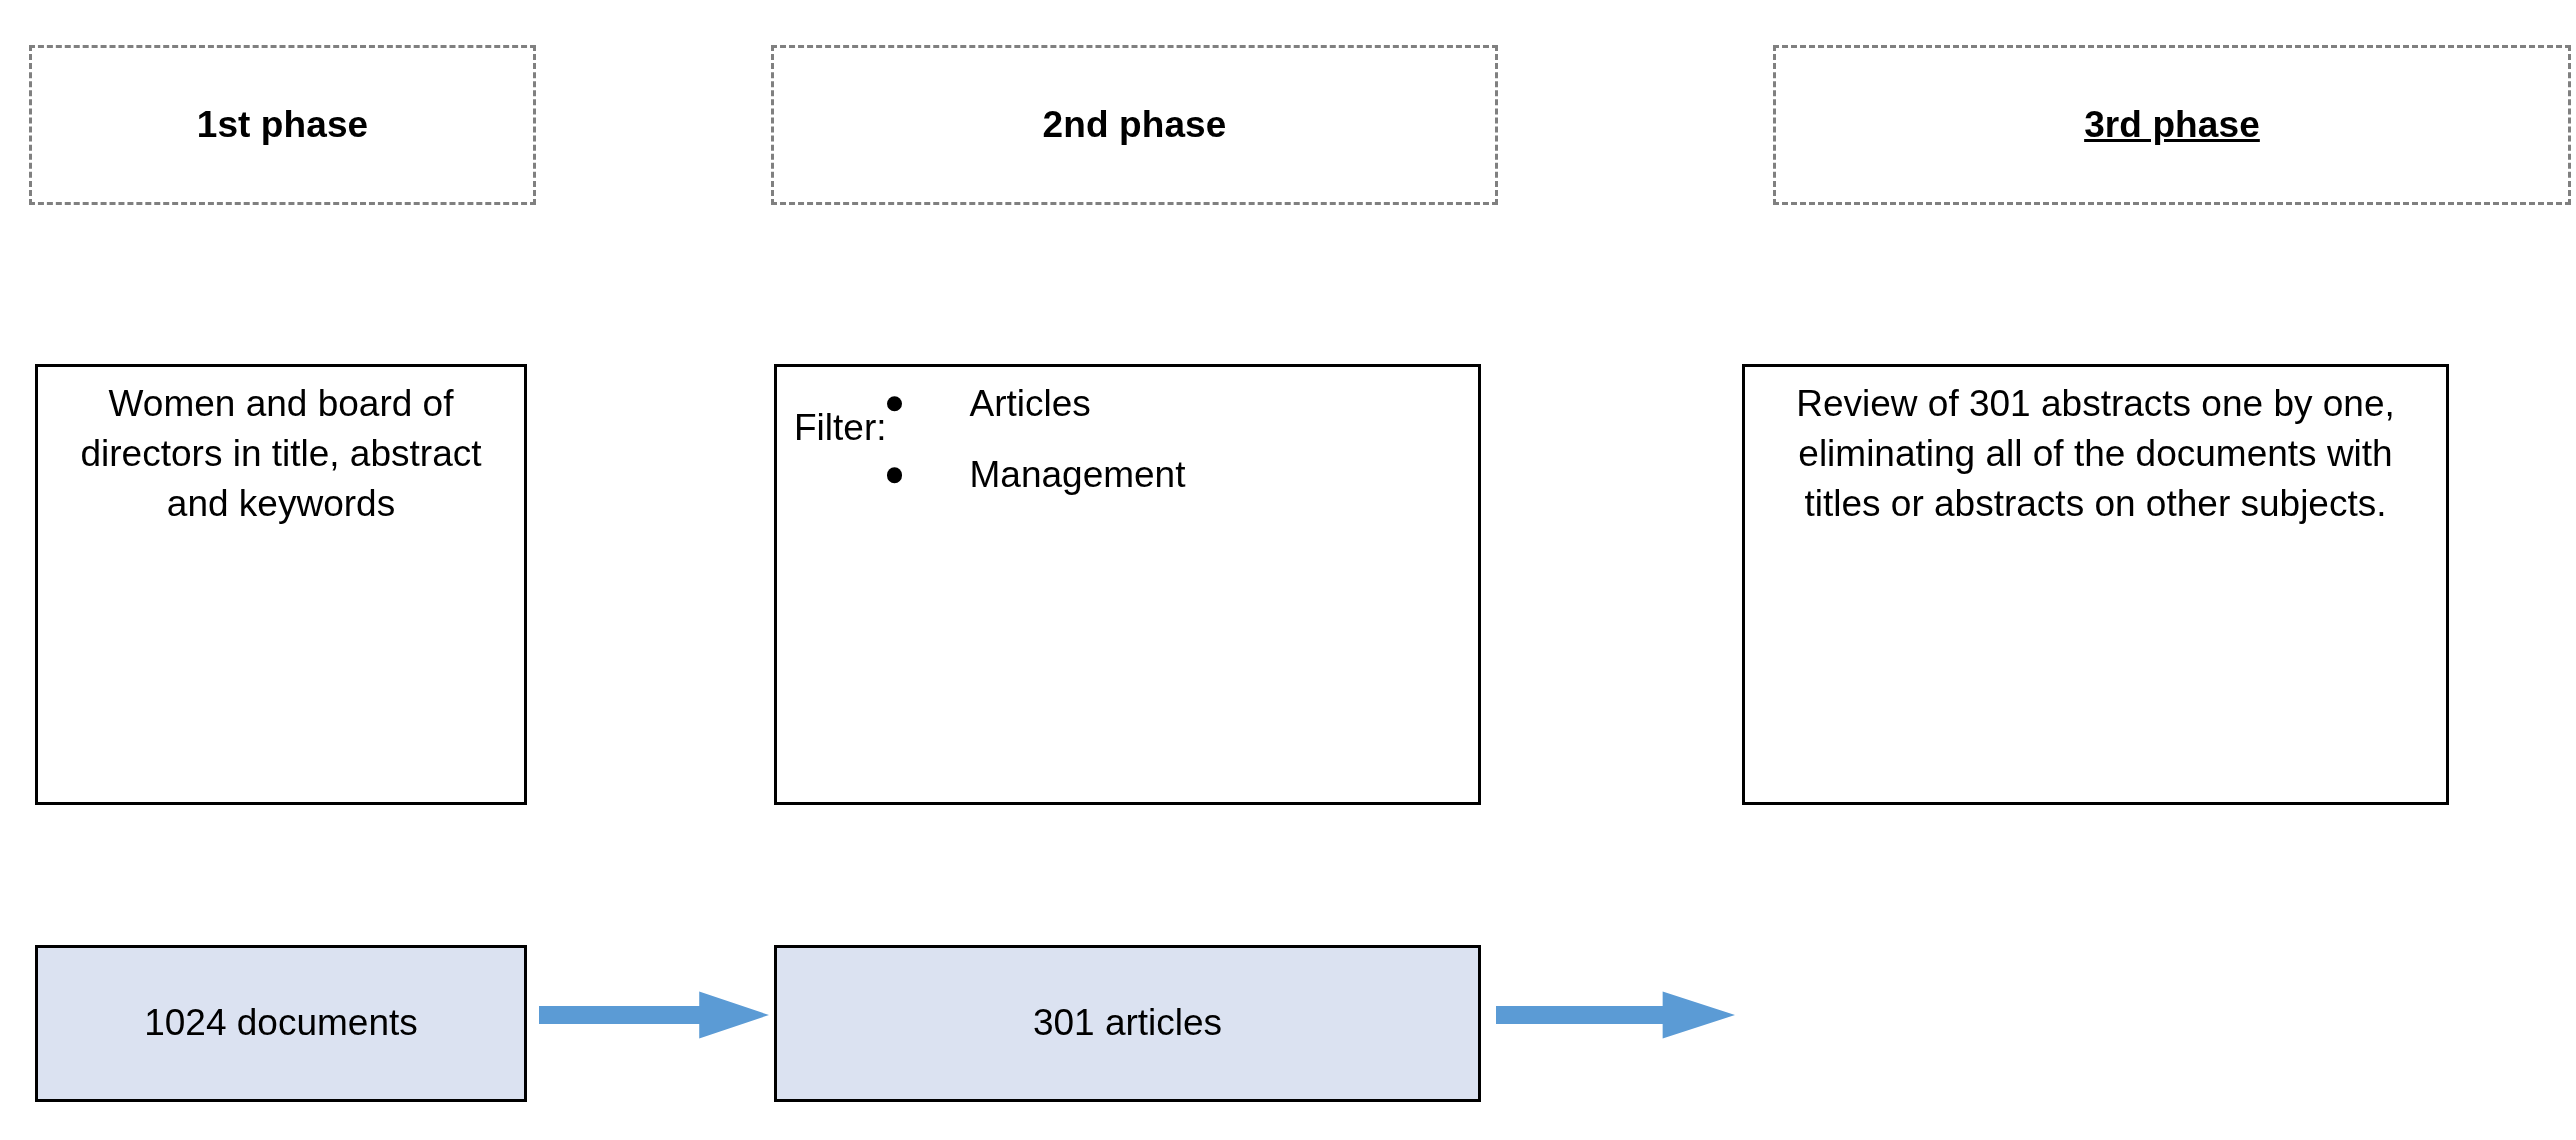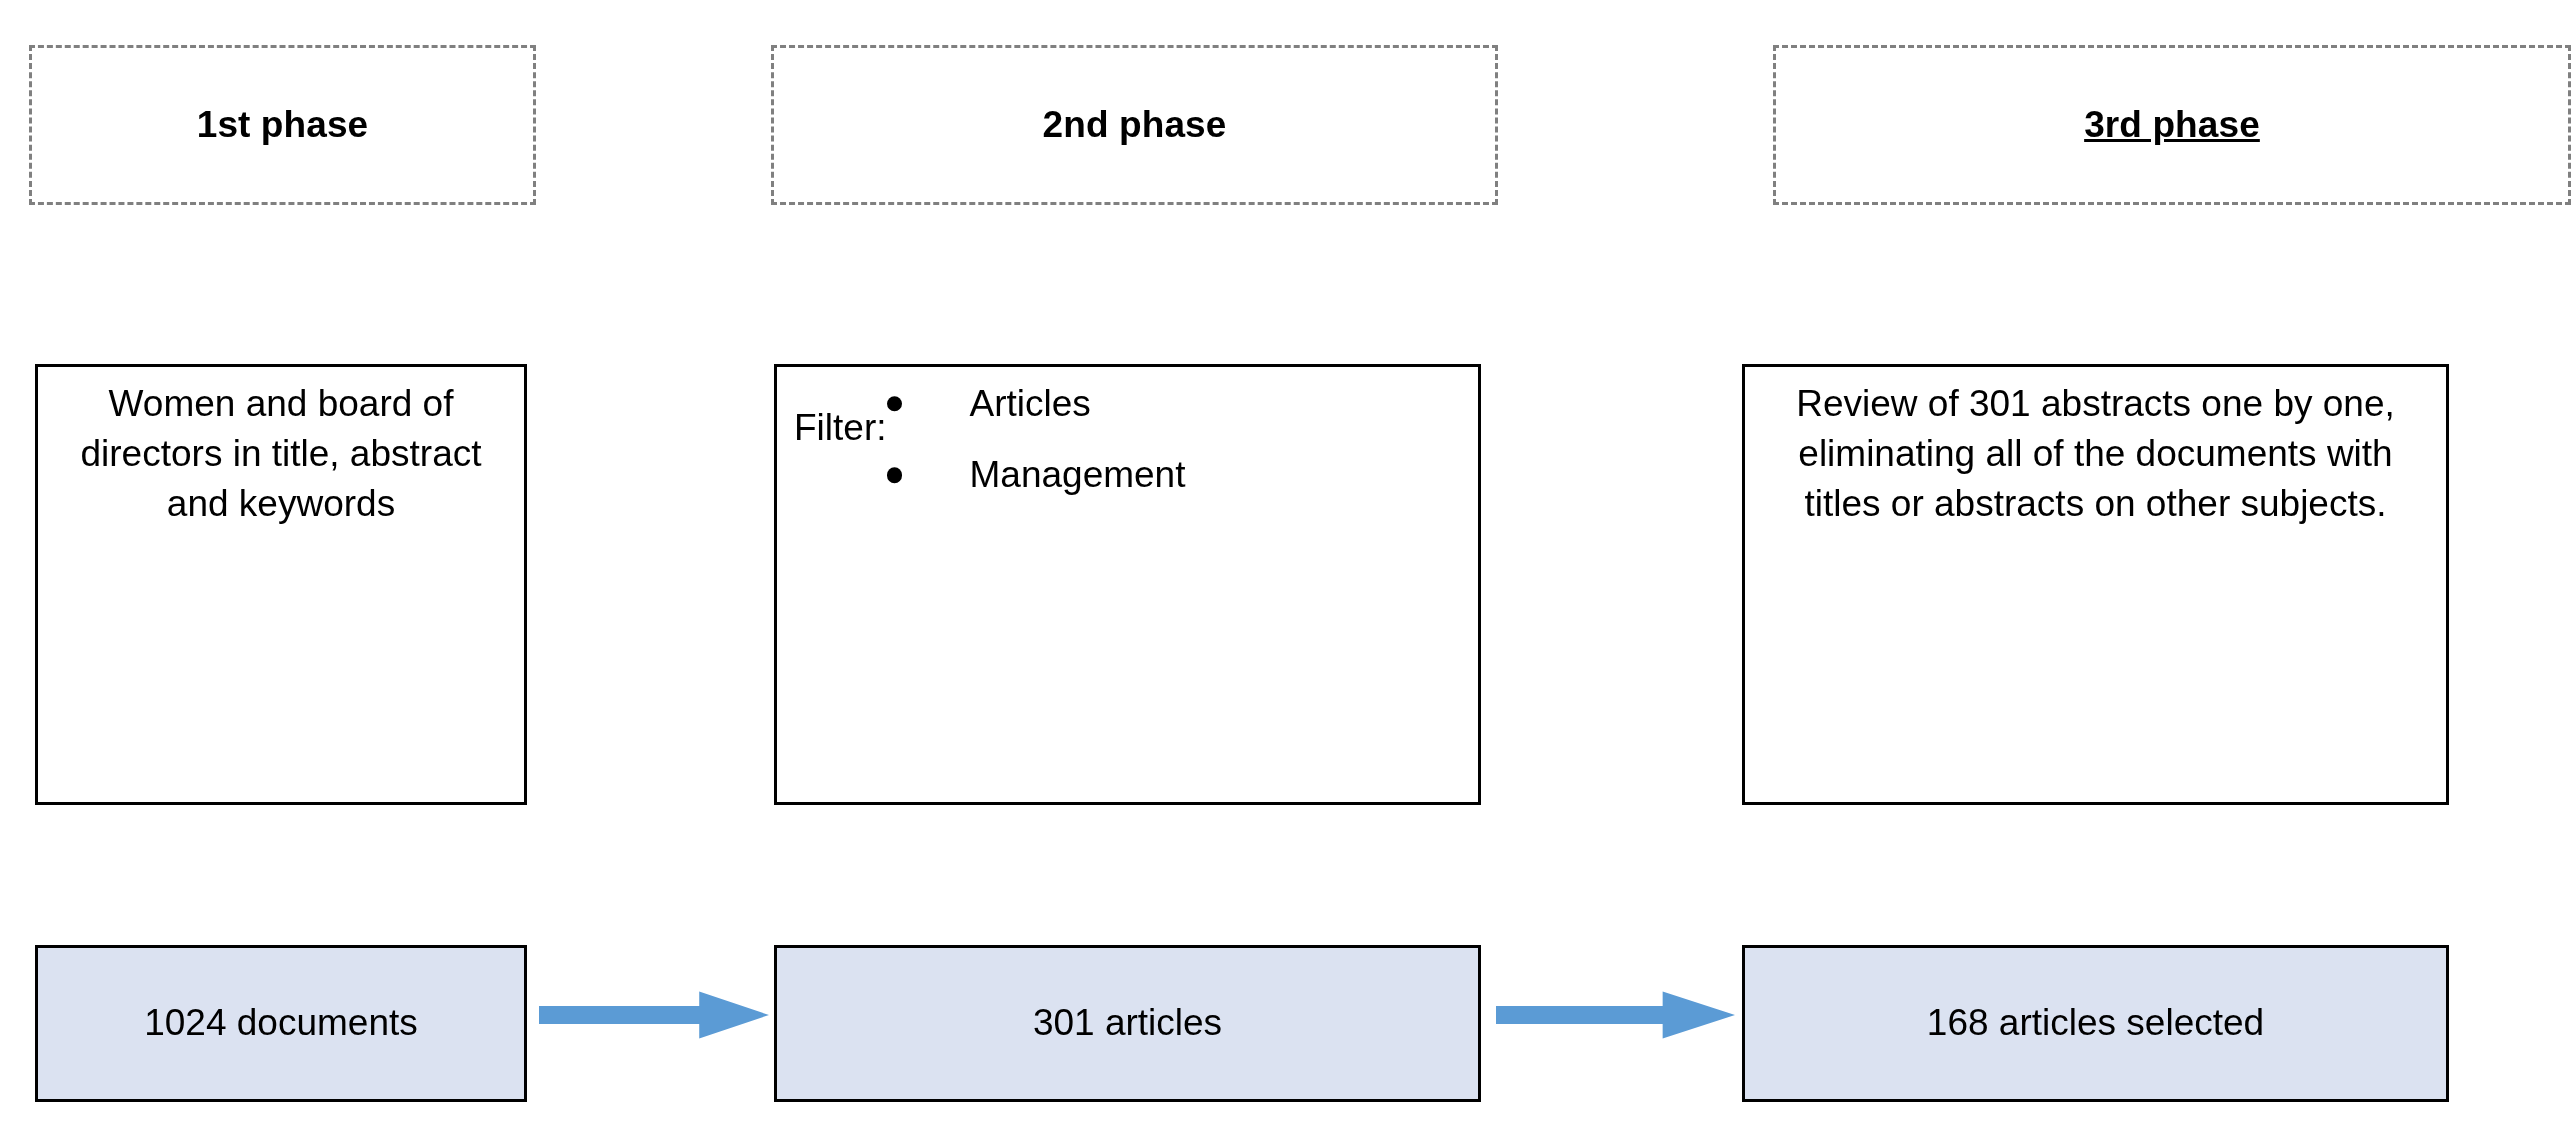--- a/index.html
+++ b/index.html
@@ -184,23 +184,20 @@
   </div>
 
   <div class="result-box col1">
     <div class="result-text">1024 documents</div>
   </div>
 
   <div class="result-box col2">
     <div class="result-text">301 articles</div>
   </div>
 
-  <div class="result-box col3">
-    <div class="result-text">168 articles selected</div>
-  </div>
 
   <div class="arrow arrow1">
     <svg viewBox="0 0 356 80" preserveAspectRatio="none">
       <polygon points="0,26 248,26 248,4 356,40 248,76 248,54 0,54" fill="#5B9BD5"></polygon>
     </svg>
   </div>
 
   <div class="arrow arrow2">
     <svg viewBox="0 0 370 80" preserveAspectRatio="none">
       <polygon points="0,26 258,26 258,4 370,40 258,76 258,54 0,54" fill="#5B9BD5"></polygon>

